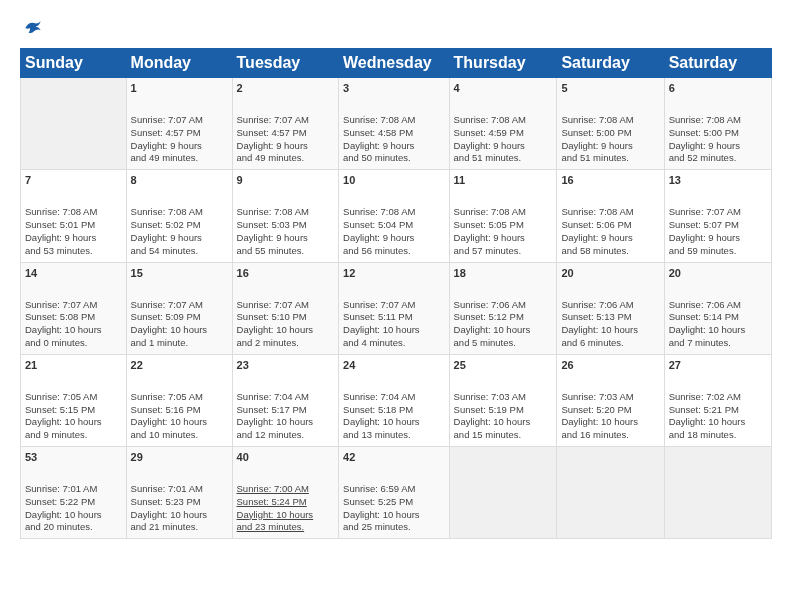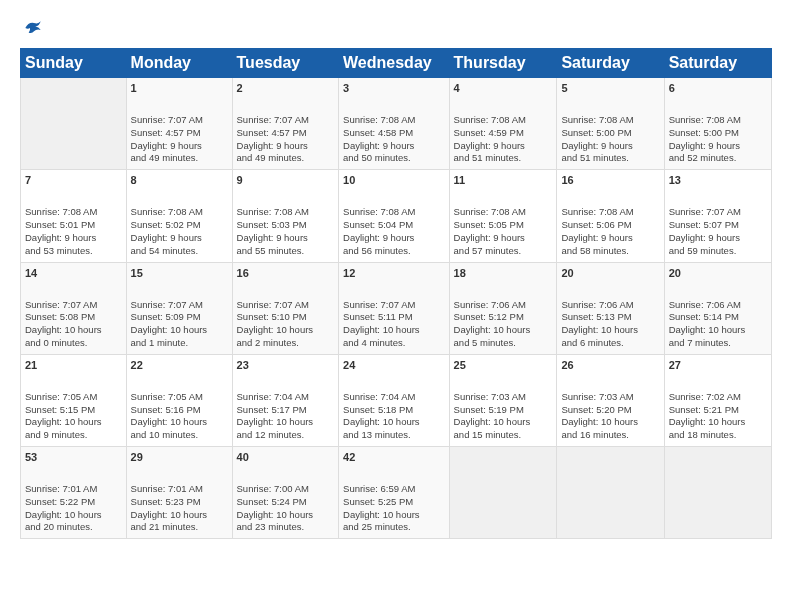--- a/index.html
+++ b/index.html
@@ -340,21 +340,21 @@
           </td>
           <td>
             <span class="day-number">29</span>
             <div class="day-info" style="white-space: pre-line;">Sunrise: 7:01 AM
 Sunset: 5:23 PM
 Daylight: 10 hours
 and 21 minutes.</div>
           </td>
           <td>
             <span class="day-number">40</span>
-            <div class="day-info" style="white-space: pre-line;">Sunrise: 7:00 AM
+            <div class="day-info" style="white-space: pre-line; text-decoration: underline;">Sunrise: 7:00 AM
 Sunset: 5:24 PM
 Daylight: 10 hours
 and 23 minutes.</div>
           </td>
           <td>
             <span class="day-number">42</span>
             <div class="day-info" style="white-space: pre-line;">Sunrise: 6:59 AM
 Sunset: 5:25 PM
 Daylight: 10 hours
 and 25 minutes.</div>

